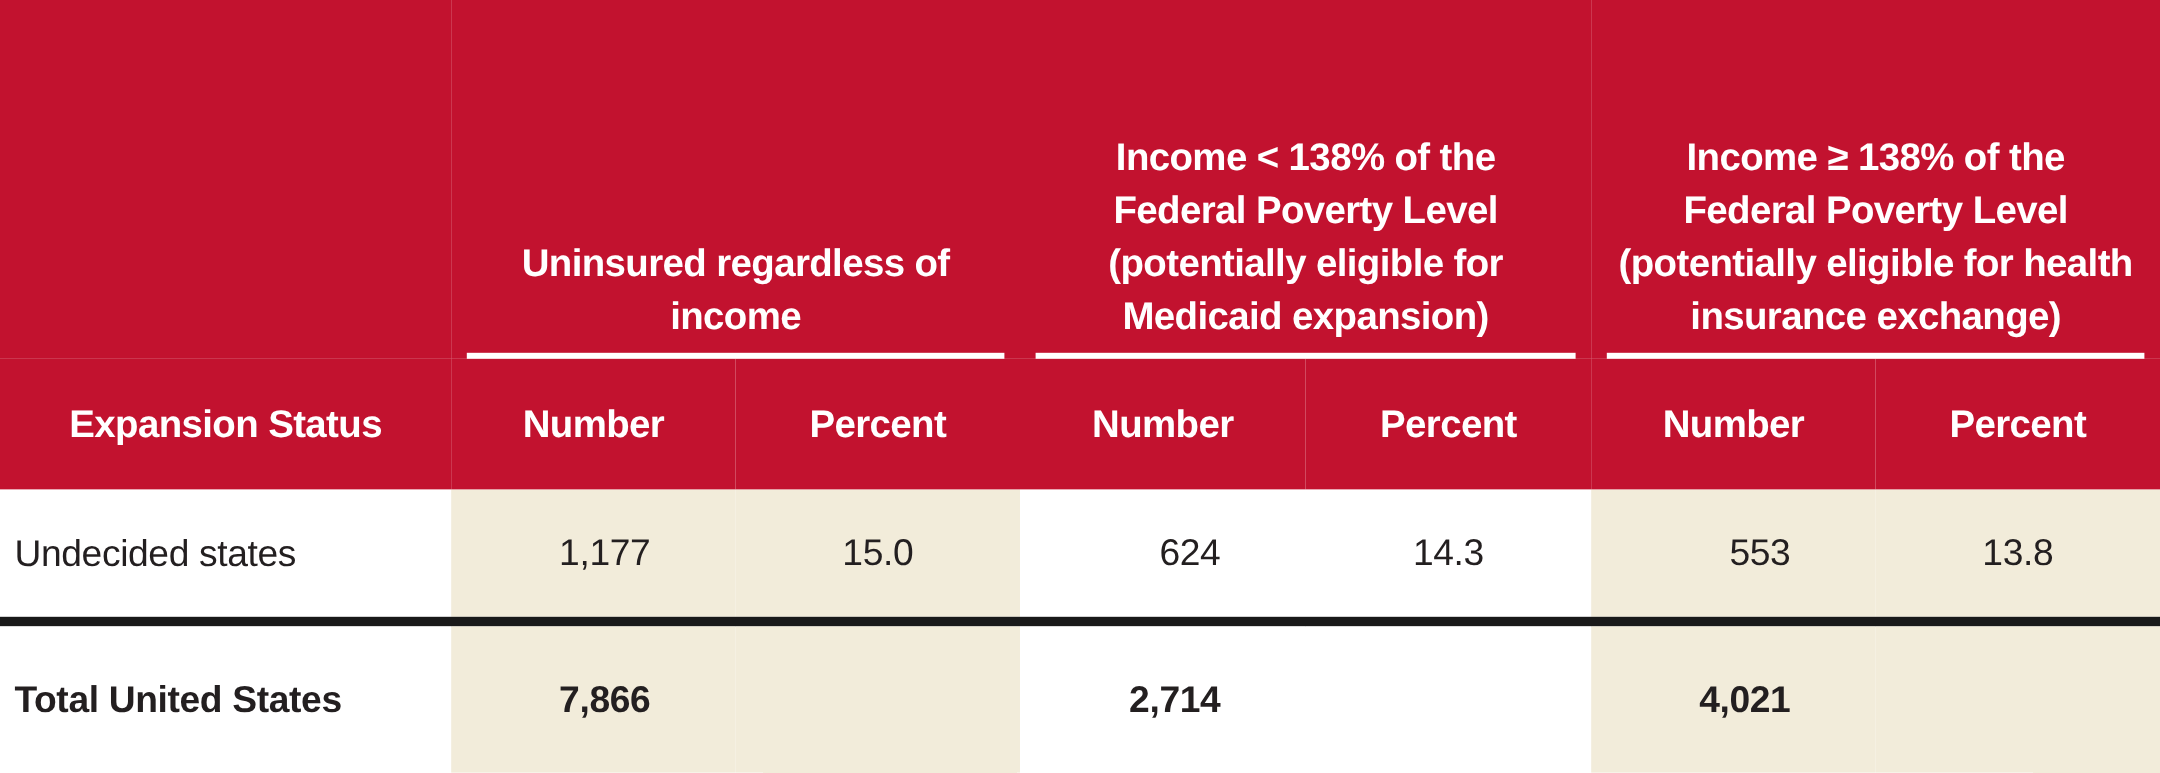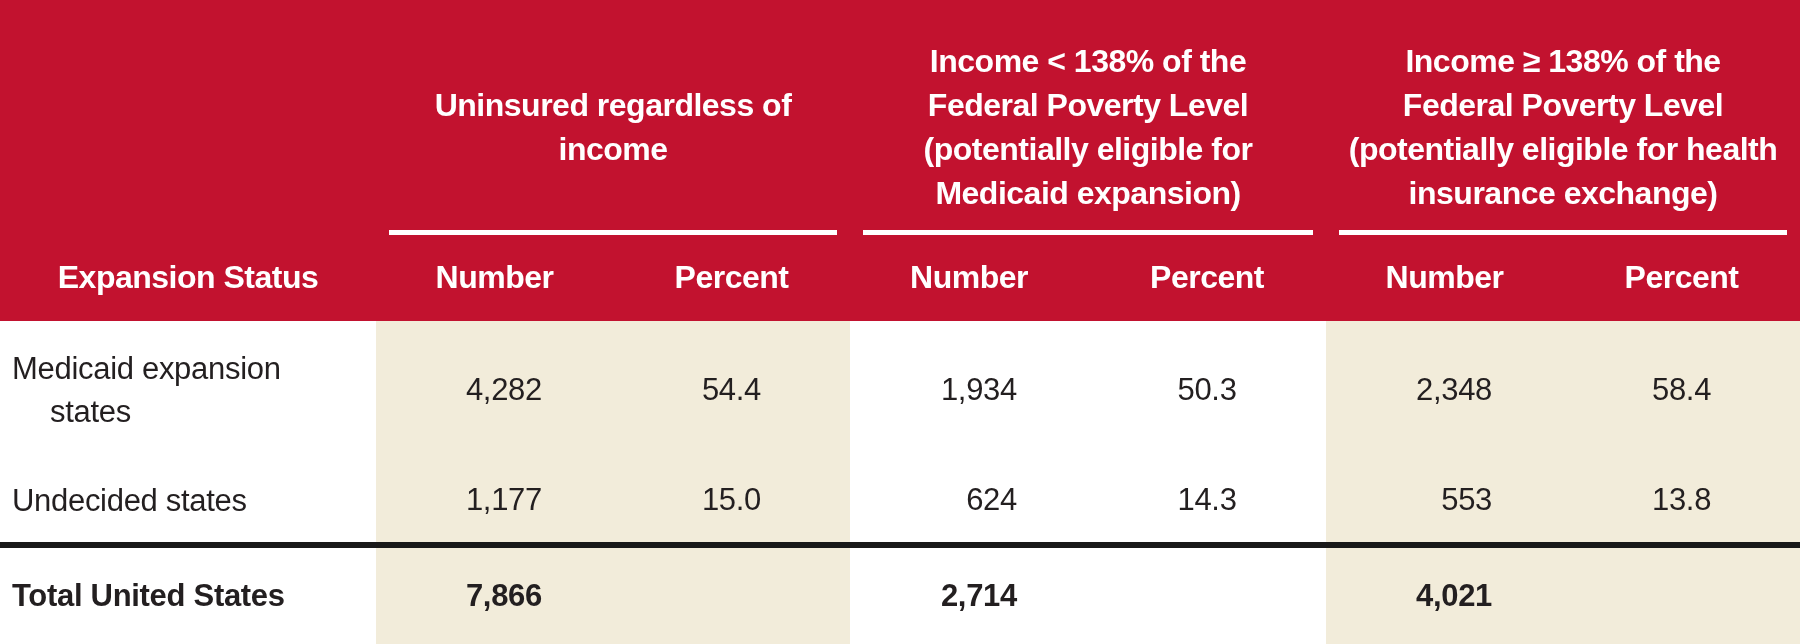--- a/index.html
+++ b/index.html
@@ -9,21 +9,21 @@
     color:#231f20;
   }
   table.t{
     border-collapse:collapse;border-spacing:0;
     table-layout:fixed;width:1800px;height:644px;
   }
   td{padding:0;margin:0;}
   
   tr.h1 td{height:203px;background:#c2122f;vertical-align:bottom;}
   tr.h2 td{height:74px;background:#c2122f;vertical-align:middle;}
-  .gwrap{position:relative;height:203px;display:flex;flex-direction:column;justify-content:center;box-sizing:border-box;padding-bottom:14px;}
+  .gwrap{position:relative;height:203px;display:flex;flex-direction:column;justify-content:flex-end;box-sizing:border-box;padding-bottom:14px;}
   .gtitle{
     white-space:pre-line;text-align:center;color:#fff;
     font-weight:bold;font-size:32px;line-height:44px;letter-spacing:-0.5px;
   }
   .ul{position:absolute;left:13px;right:13px;bottom:0;height:5px;background:#fff;}
   .rowhead,.colhead{
     text-align:center;color:#fff;font-weight:bold;font-size:32px;letter-spacing:-0.5px;
   }
   
   tr.r1 td{height:119px;}
@@ -90,30 +90,20 @@
     <tr class="h2">
       <td class="rowhead">Expansion Status</td>
       <td class="colhead">Number</td>
       <td class="colhead">Percent</td>
       <td class="colhead">Number</td>
       <td class="colhead">Percent</td>
       <td class="colhead">Number</td>
       <td class="colhead">Percent</td>
     </tr>
 
-    <tr class="r1">
-      <td class="lbl">Medicaid expansion
-states</td>
-      <td class="num beige">4,282</td>
-      <td class="pct beige">54.4</td>
-      <td class="num white">1,934</td>
-      <td class="pct white">50.3</td>
-      <td class="num beige">2,348</td>
-      <td class="pct beige">58.4</td>
-    </tr>
 
 
     <tr class="r3">
       <td class="lbl">Undecided states</td>
       <td class="num beige">1,177</td>
       <td class="pct beige">15.0</td>
       <td class="num white">624</td>
       <td class="pct white">14.3</td>
       <td class="num beige">553</td>
       <td class="pct beige">13.8</td>

